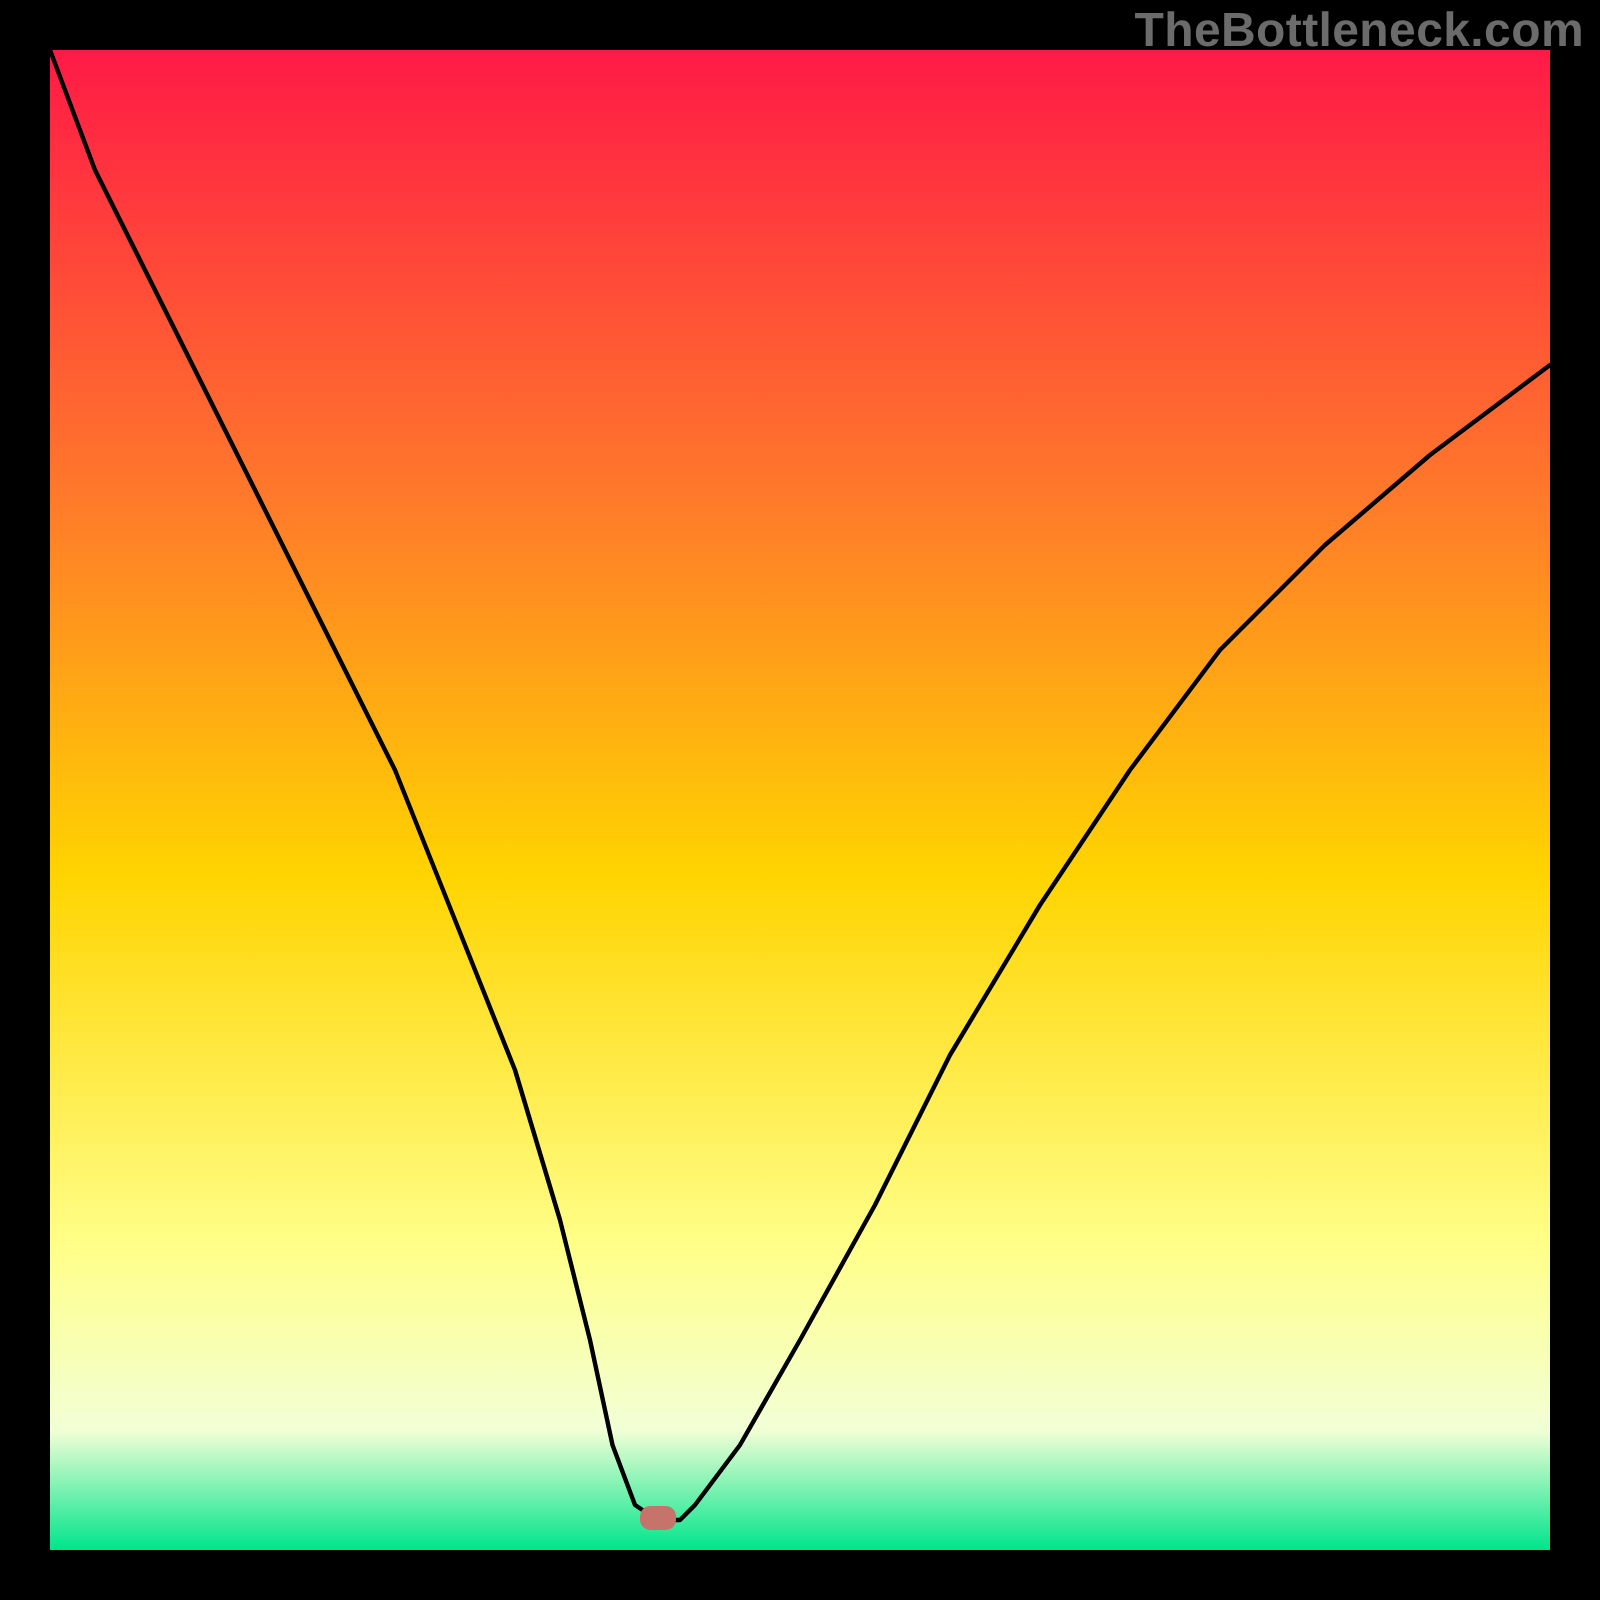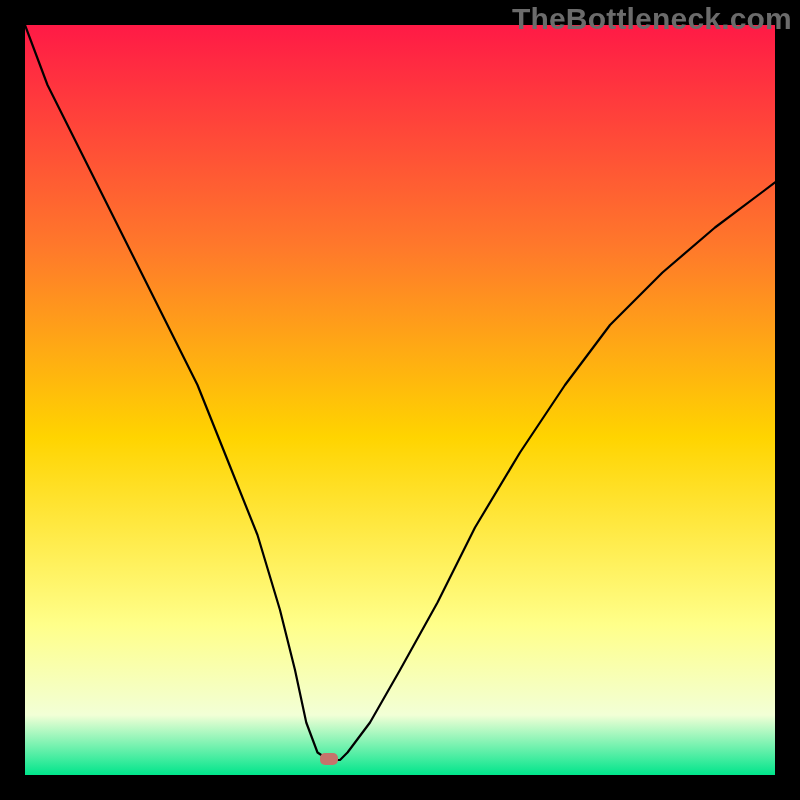--- a/index.html
+++ b/index.html
@@ -14,21 +14,21 @@
   .frame {
     position: relative;
     width: 800px;
     height: 800px;
     background: #000;
   }
   .watermark {
     position: absolute;
     top: 2px;
     right: 8px;
-    font-size: 30px;
+    font-size: 24px;
     font-weight: 600;
     color: #6b6b6b;
     letter-spacing: 0.2px;
     z-index: 10;
     user-select: none;
   }
   .plot-area {
     position: absolute;
     left: 25px;
     top: 25px;

